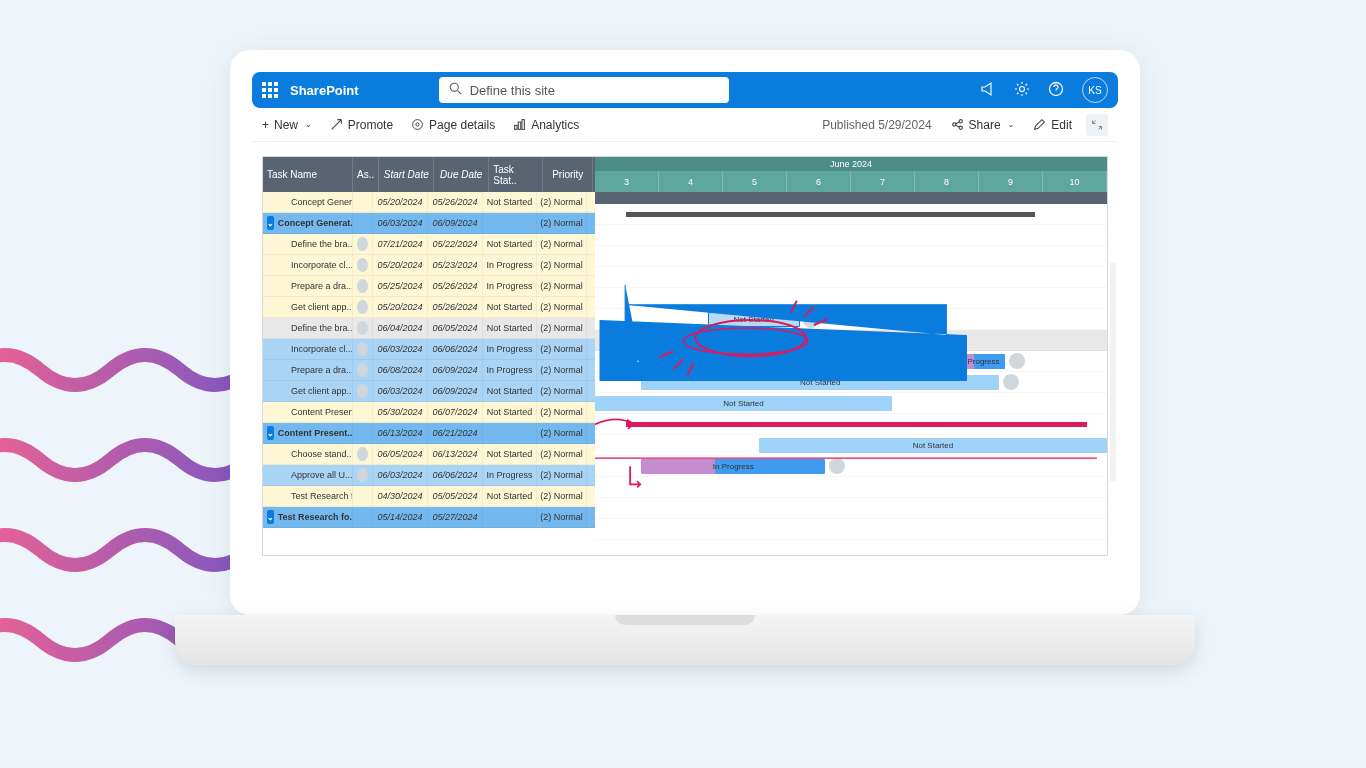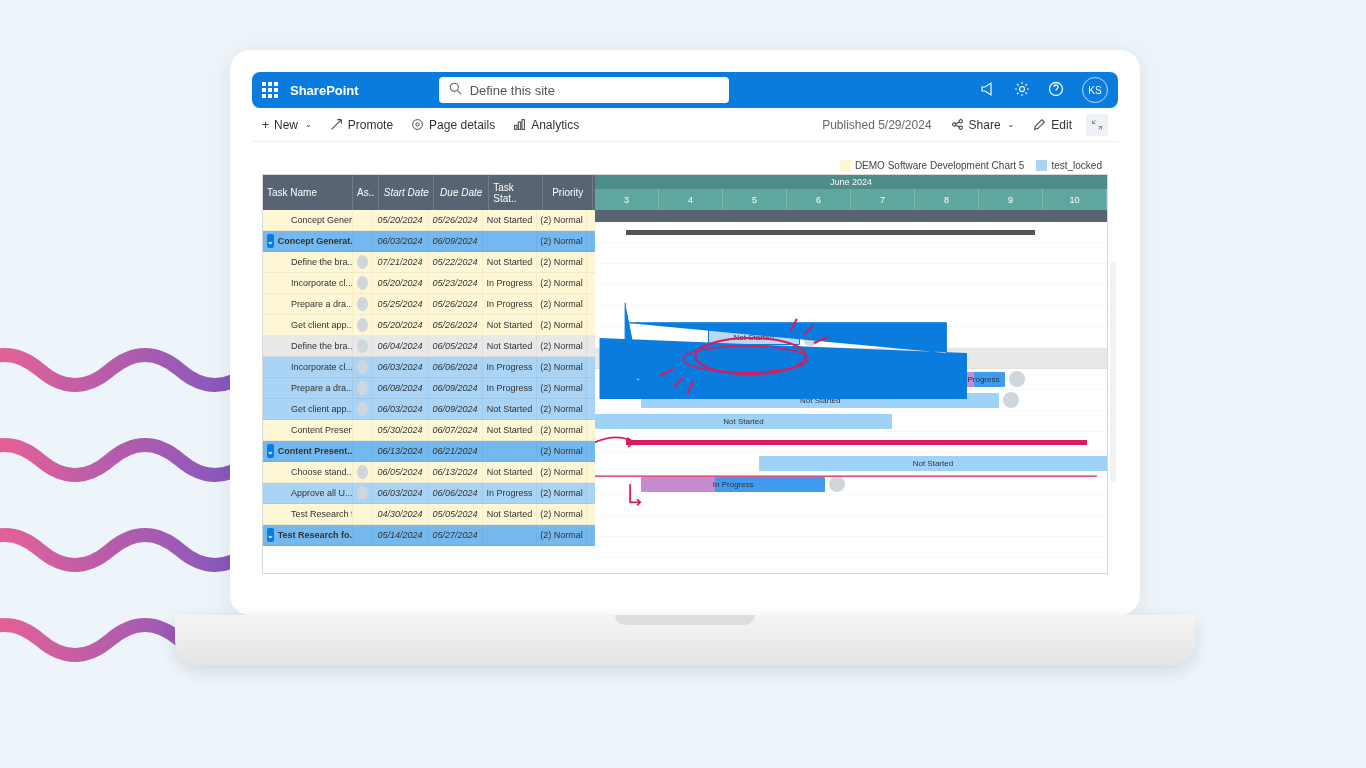--- a/index.html
+++ b/index.html
@@ -195,26 +195,20 @@
             </div>
           <div class="tb-sq">
               <svg width="12" height="12" viewBox="0 0 16 16" fill="none" stroke="#888" stroke-width="1.4">
                 <path d="M2 6l4-4M2 6h4M2 6v-4M14 10l-4 4M14 10h-4M14 10v4"></path>
               </svg>
             </div>
         </div>
       </div>
 
       <div class="content">
-        <div class="legend-bar">
-          <span class="lg-sw" style="background:#fdf7d5"></span>
-          <span>DEMO Software Development Chart 5</span>
-          <span class="lg-sw" style="background:#a9d4f5;margin-left:8px"></span>
-          <span>test_locked</span>
-        </div>
 
         <div class="gantt">
 
           <div class="gt-left">
             <div class="gt-head-row">
               <div class="col-name">Task Name</div>
               <div class="col-as">As..</div>
               <div class="col-date">Start Date</div>
               <div class="col-date">Due Date</div>
               <div class="col-stat">Task Stat..</div>

